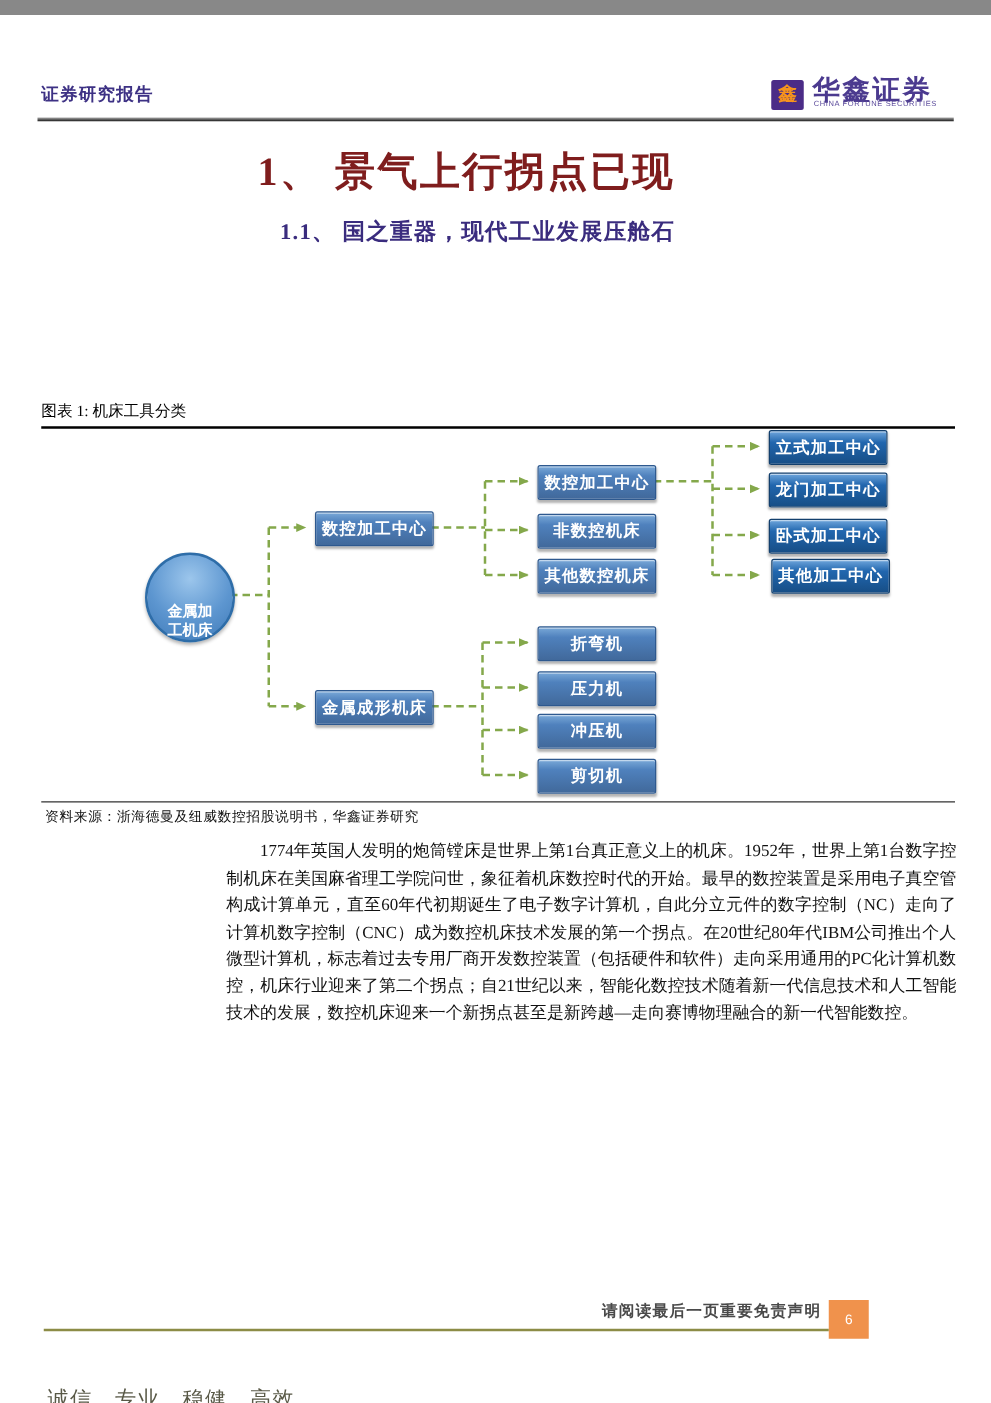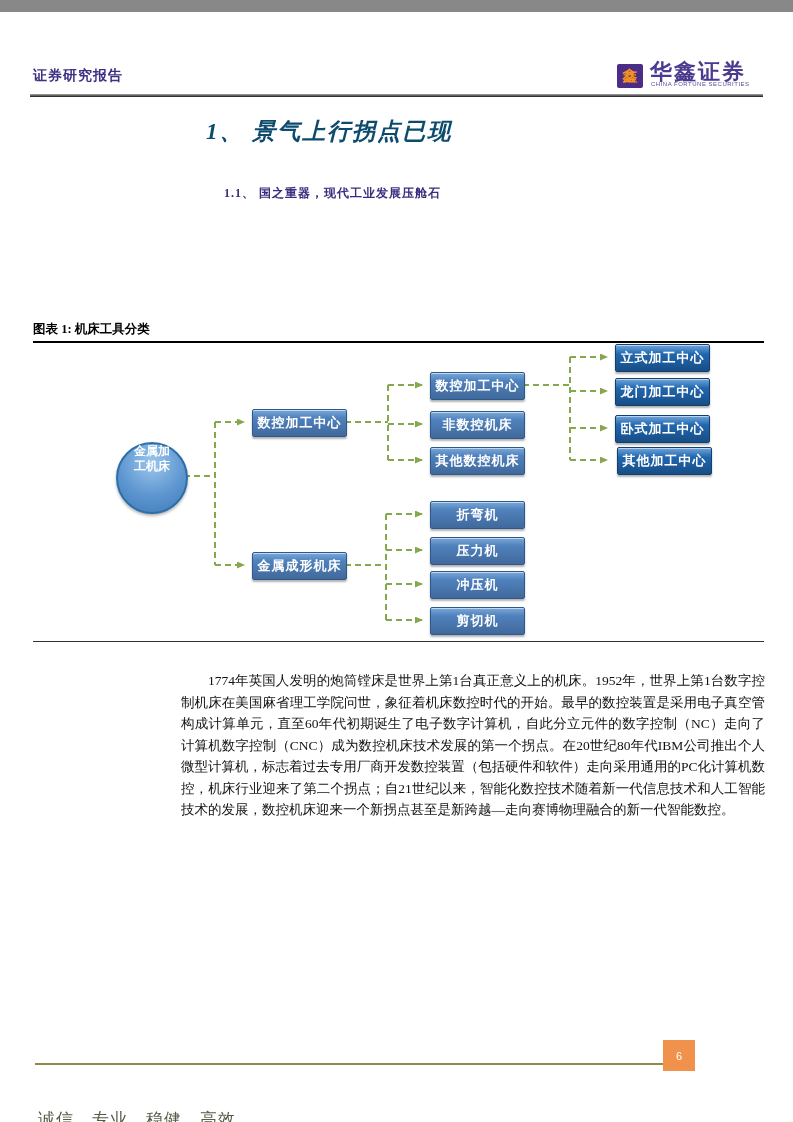--- a/index.html
+++ b/index.html
@@ -25,37 +25,37 @@
   .brand-en{
     position:absolute;left:35px;top:24px;font-size:6px;color:#5B4A9B;
     letter-spacing:0.5px;font-family:"Liberation Sans",sans-serif;white-space:nowrap;
   }
   .header-rule{
     position:absolute;left:30px;top:82px;width:733px;height:3px;
     background:linear-gradient(#aaaaaa,#1a1a1a);
   }
   
   .h1{
-    position:absolute;left:206px;top:104px;font-size:23px;font-weight:bold;
-    color:#0c4a6e;letter-spacing:2px;white-space:nowrap;font-style:italic;
+    position:absolute;left:206px;top:104px;font-size:32px;font-weight:bold;
+    color:#7f1d1d;letter-spacing:2px;white-space:nowrap;
   }
   .h2{
-    position:absolute;left:224px;top:173px;font-size:12px;font-weight:bold;
+    position:absolute;left:224px;top:161px;font-size:18px;font-weight:bold;
     color:#3A2C7E;letter-spacing:1px;white-space:nowrap;
   }
   
   .body-par{
     position:absolute;left:181px;width:584px;font-size:13.5px;line-height:21.5px;
     color:#111;text-align:justify;text-indent:2em;margin:0;
   }
   .p1{top:212px;}
   .p2{top:658px;}
   
   .fig-caption{
-    position:absolute;left:33px;top:309px;font-size:12.5px;font-weight:bold;color:#000;
+    position:absolute;left:33px;top:309px;font-size:12.5px;font-weight:normal;color:#000;
   }
   .fig-topline{position:absolute;left:33px;top:329px;width:731px;height:2px;background:#000;}
   .fig-botline{position:absolute;left:33px;top:629px;width:731px;height:1px;background:#333;}
   .fig-source{
     position:absolute;left:36px;top:634px;font-size:11px;color:#111;letter-spacing:0.5px;
   }
   .diagram{position:absolute;left:33px;top:332px;width:731px;height:296px;}
   .diagram svg{position:absolute;left:0;top:0;}
   .node{
     position:absolute;width:93px;height:26px;border-radius:2px;
@@ -67,21 +67,21 @@
     box-shadow:inset 0 1px 0 rgba(255,255,255,0.55),0 2px 2px rgba(0,0,0,0.3);
   }
   .node.dark{
     background:linear-gradient(#6fa6dc 0%,#2166ae 35%,#174e86 100%);
     border:1px solid #123f6d;
   }
   .root-circle{
     position:absolute;left:83px;top:98px;width:68px;height:68px;border-radius:50%;
     background:radial-gradient(circle at 50% 28%,#9cc6ec 0%,#5d96d0 55%,#3f7ab8 100%);
     border:2px solid #2e6da8;box-shadow:0 2px 3px rgba(0,0,0,0.3);
-    display:flex;align-items:flex-start;justify-content:center;text-align:center;
+    display:flex;align-items:flex-end;justify-content:center;text-align:center;
     color:#fff;font-weight:bold;font-size:12px;line-height:15px;
     font-family:"Liberation Sans",sans-serif;
   }
   .root-circle span{display:block;width:44px;}
   
   .n-cut{left:219px;top:65px;}
   .n-form{left:219px;top:208px;}
   .n-cnc{left:397px;top:28px;}
   .n-noncnc{left:397px;top:67px;}
   .n-othercnc{left:397px;top:103px;}
@@ -174,20 +174,22 @@
     <div class="node dark n-gantry">龙门加工中心</div>
     <div class="node dark n-hmc">卧式加工中心</div>
     <div class="node dark n-othermc">其他加工中心</div>
     <div class="node n-bend">折弯机</div>
     <div class="node n-press">压力机</div>
     <div class="node n-stamp">冲压机</div>
     <div class="node n-shear">剪切机</div>
   </div>
 
   <div class="fig-botline"></div>
+  <div class="fig-source">资料来源：浙海德曼及纽威数控招股说明书，华鑫证券研究</div>
 
   <p class="body-par p2">1774年英国人发明的炮筒镗床是世界上第1台真正意义上的机床。1952年，世界上第1台数字控制机床在美国麻省理工学院问世，象征着机床数控时代的开始。最早的数控装置是采用电子真空管构成计算单元，直至60年代初期诞生了电子数字计算机，自此分立元件的数字控制（NC）走向了计算机数字控制（CNC）成为数控机床技术发展的第一个拐点。在20世纪80年代IBM公司推出个人微型计算机，标志着过去专用厂商开发数控装置（包括硬件和软件）走向采用通用的PC化计算机数控，机床行业迎来了第二个拐点；自21世纪以来，智能化数控技术随着新一代信息技术和人工智能技术的发展，数控机床迎来一个新拐点甚至是新跨越—走向赛博物理融合的新一代智能数控。</p>
 
+  <div class="footer-disclaimer">请阅读最后一页重要免责声明</div>
   <div class="page-badge">6</div>
   <div class="footer-rule"></div>
   <div class="motto">诚信、专业、稳健、高效</div>
 
 </div>
 
 </body></html>

